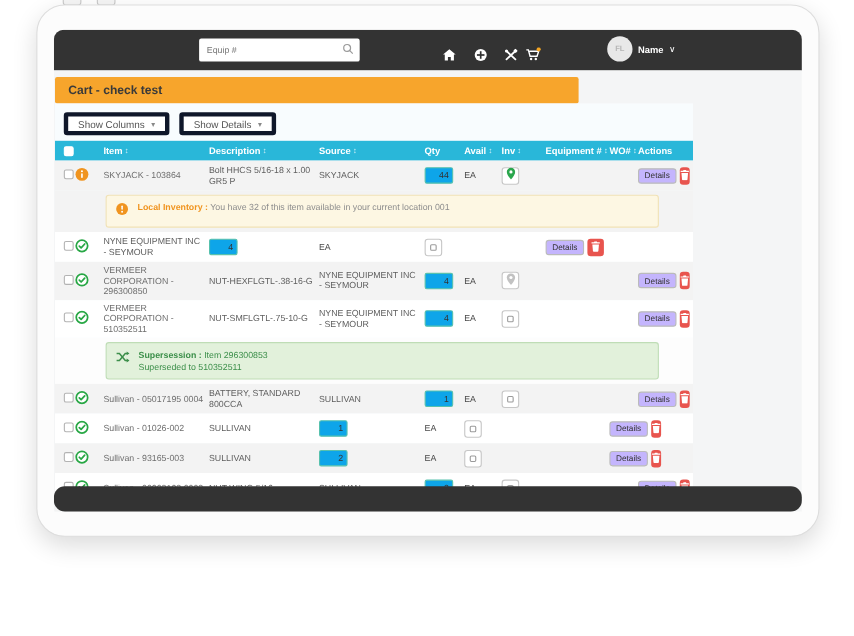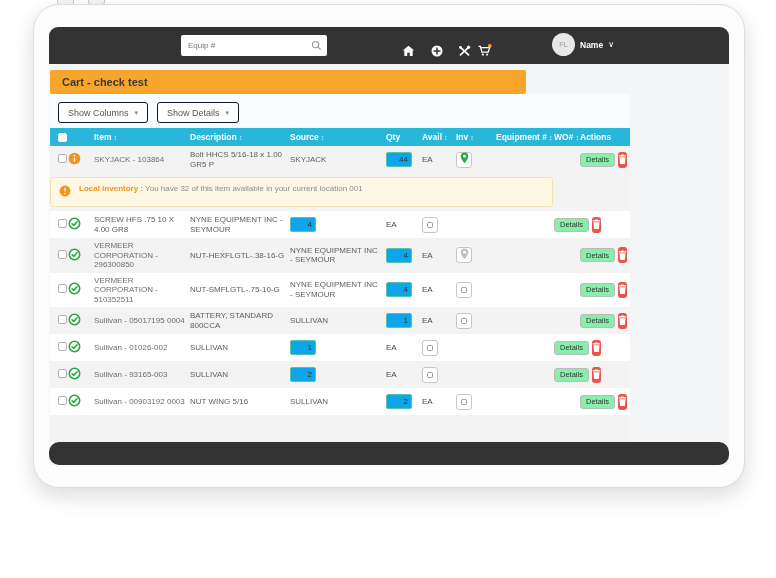--- a/index.html
+++ b/index.html
@@ -28,21 +28,21 @@
     display:flex;align-items:center;justify-content:center;}
   .username{color:#fff;font-size:8.5px;font-weight:bold;}
   .ucaret{color:#fff;font-size:8px;}
 
   
   .appbody{position:relative;height:401px;background:#f4f5f6;overflow:hidden;}
   .banner{margin:6px 0 0 1px;width:476px;height:24px;background:var(--banner-bg,#f7a52c);border-radius:2px;
     display:flex;align-items:center;padding-left:12px;font-size:11px;font-weight:bold;color:#3a3a3a;}
   .card{margin-left:1px;width:580px;background:#f8fcfe;min-height:360px;}
   .toolbar{padding:8px 0 5px 8px;display:flex;gap:9px;}
-  .tbtn{height:21px;background:#fff;border:1px solid #0f172a;border-radius:3px;font-size:9px;color:#555;
+  .tbtn{height:21px;background:#fff;border:4px solid #0f172a;border-radius:3px;font-size:9px;color:#555;
     padding:0 9px;display:flex;align-items:center;gap:6px;cursor:pointer;}
   .tbtn .caret{font-size:7px;color:#888;}
 
   
   .thead,.trow{display:grid;grid-template-columns:18px 26px 96px 100px 96px 36px 34px 40px 58px 26px 50px;
     width:580px;align-items:center;}
   .thead{height:18px;background:var(--header-bg,#29b7d9);color:#fff;font-size:8.5px;font-weight:bold;}
   .hcell{display:flex;align-items:center;gap:2px;white-space:nowrap;overflow:visible;}
   .sort{font-size:7px;opacity:.85;}
   .checkbox{width:9px;height:9px;border:1px solid #b3b3b3;border-radius:2px;background:#fff;display:inline-block;}
@@ -53,30 +53,30 @@
   .trow.even{background:#fff;}
   .cell{line-height:9.5px;padding-right:4px;}
   .c-item{color:#6e6e6e;}
   .qtybox{width:26px;height:15px;border:1px solid var(--qty-border,#57c1ad);border-radius:2px;background:#0ea5e9;
     font-size:8px;color:#333;text-align:right;padding:0 3px 0 1px;outline:none;}
   .unit{font-size:8px;color:#4a4a4a;}
   .invbtn{width:16px;height:16px;border:1px solid #c6c6c6;border-radius:3px;background:#fff;
     display:flex;align-items:center;justify-content:center;cursor:pointer;padding:0;}
   .boxglyph{width:6px;height:6px;border:1.4px solid #9a9a9a;border-radius:1.5px;display:inline-block;}
   .c-actions{display:flex;align-items:center;gap:3px;justify-content:flex-start;}
-  .detailsbtn{height:14px;background:#86efac;border:1px solid #bbb;border-radius:3px;font-size:7.5px;color:#333;
+  .detailsbtn{height:14px;background:#c4b5fd;border:1px solid #bbb;border-radius:3px;font-size:7.5px;color:#333;
     padding:0 5px;cursor:pointer;}
   .trashbtn{width:15px;height:16px;background:var(--danger-red,#e8544e);border:none;border-radius:3px;
     display:flex;align-items:center;justify-content:center;cursor:pointer;padding:0;}
 
   
   .noteband{width:580px;padding:4px 0;}
   .noteband.odd{background:#f3f3f3;}
   .noteband.even{background:#fdfdfd;}
-  .notebox{width:503px;border-radius:3px;padding:5px 8px;display:flex;gap:8px;align-items:flex-start;}
+  .notebox{margin-left:46px;width:503px;border-radius:3px;padding:5px 8px;display:flex;gap:8px;align-items:flex-start;}
   .notebox.warning{background:var(--warning-bg,#fdf7e3);border:1px solid var(--warning-border,#f1e2b6);}
   .notebox.success{background:var(--success-bg,#e2f1db);border:1px solid var(--success-border,#bfddb6);}
   .notebox .ntxt{font-size:8px;line-height:11px;}
   .notebox.warning .ntitle{color:var(--accent-orange,#f0941f);font-weight:bold;}
   .notebox.warning .nbody{color:#8d8d8d;}
   .notebox.success .ntxt{color:var(--success-text,#3c8f4a);}
   .notebox.success .ntitle{font-weight:bold;}
 
   
   .bottombar{position:absolute;left:0;bottom:1px;width:680px;height:23px;background:var(--navbar-bg,#333);
@@ -252,21 +252,20 @@
                     </svg></span>
                   <span class="ntxt"><span class="ntitle">Local Inventory :</span> <span class="nbody">You have 32 of this item available in your current location 001</span></span>
                 </div>
               </div>
               <div class="trow even">
                 <div class="cell c-check"><span class="checkbox"></span></div>
                 <div class="cell c-status"><span><svg width="13" height="13" viewBox="0 0 14 14">
                       <circle cx="7" cy="7" r="5.6" fill="#fff" stroke="#28a745" stroke-width="1.7"></circle>
                       <path d="M4.4 7.2 L6.2 9 L9.7 5.2" fill="none" stroke="#28a745" stroke-width="1.7" stroke-linecap="round" stroke-linejoin="round"></path>
                     </svg></span></div>
-                <div class="cell c-desc">SCREW HFS .75 10 X 4.00 GR8</div>
                 <div class="cell c-source">NYNE EQUIPMENT INC - SEYMOUR</div>
                 <div class="cell"><input class="qtybox" value="4" style=""></div>
                 <div class="cell unit">EA</div>
                 <div class="cell">
                   <button class="invbtn">
                     <span class="boxglyph"></span>
                   </button>
                 </div>
                 <div class="cell"></div>
                 <div class="cell"></div>
@@ -329,20 +328,33 @@
                 <div class="cell"></div>
                 <div class="cell c-actions">
                   <button class="detailsbtn">Details</button>
                   <button class="trashbtn">
                     <span><svg width="9" height="10" viewBox="0 0 12 13">
                         <path fill="#fff" d="M4.5 0.5 h3 l0.5 1 H11 v1.5 H1 V1.5 h3 z M2 4.2 h8 l-0.7 8 a1 1 0 0 1 -1 0.8 H3.7 a1 1 0 0 1 -1 -0.8 Z"></path>
                       </svg></span>
                   </button>
                 </div>
               </div>
+              <div class="noteband even">
+                <div class="notebox success">
+                  <span><svg width="13" height="11" viewBox="0 0 14 12">
+                      <g stroke="#3c8f4a" stroke-width="1.5" fill="none">
+                        <path d="M1 2.5 h2.8 l5.8 7 h2"></path>
+                        <path d="M1 9.5 h2.8 l5.8 -7 h2"></path>
+                      </g>
+                      <path d="M11 0.6 l2.8 1.9 -2.8 1.9 z" fill="#3c8f4a"></path>
+                      <path d="M11 7.6 l2.8 1.9 -2.8 1.9 z" fill="#3c8f4a"></path>
+                    </svg></span>
+                  <span class="ntxt"><span class="ntitle">Supersession :</span> Item 296300853<br>Superseded to 510352511</span>
+                </div>
+              </div>
               <div class="trow odd">
                 <div class="cell c-check"><span class="checkbox"></span></div>
                 <div class="cell c-status"><span><svg width="13" height="13" viewBox="0 0 14 14">
                       <circle cx="7" cy="7" r="5.6" fill="#fff" stroke="#28a745" stroke-width="1.7"></circle>
                       <path d="M4.4 7.2 L6.2 9 L9.7 5.2" fill="none" stroke="#28a745" stroke-width="1.7" stroke-linecap="round" stroke-linejoin="round"></path>
                     </svg></span></div>
                 <div class="cell c-item">Sullivan - 05017195 0004</div>
                 <div class="cell c-desc">BATTERY, STANDARD 800CCA</div>
                 <div class="cell c-source">SULLIVAN</div>
                 <div class="cell"><input class="qtybox" value="1" style=""></div>

